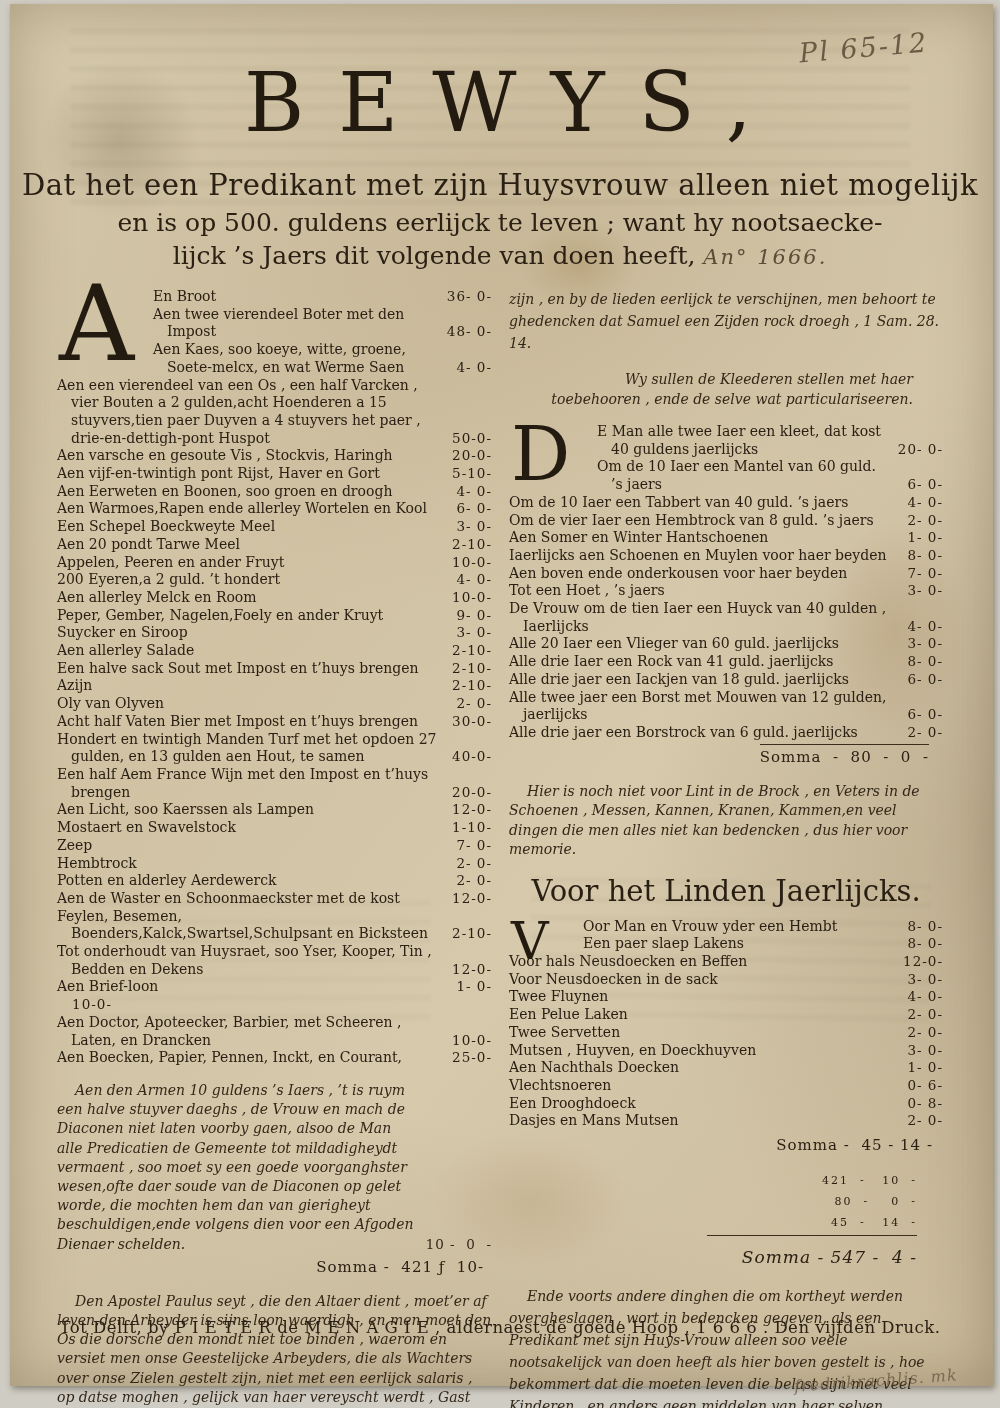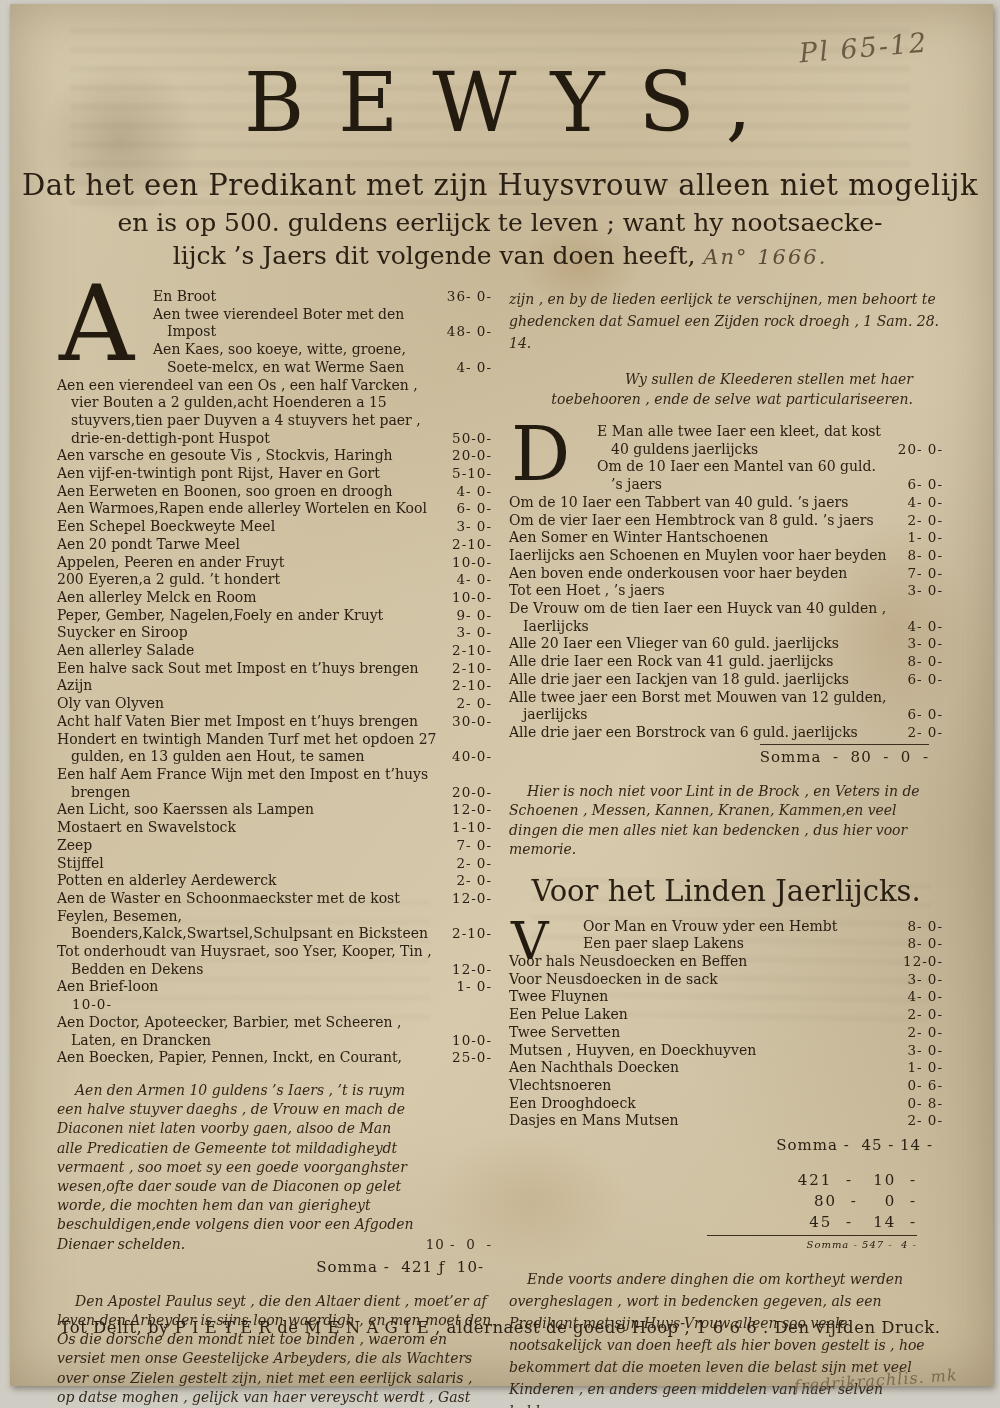--- a/index.html
+++ b/index.html
@@ -76,22 +76,22 @@
   .somma-r1{margin-top:2px;padding-right:14px;}
   .rule-above{display:inline-block;border-top:1.4px solid #3a2e1f;padding-top:3px;}
 
   .linden-head{font-size:29px;text-align:center;margin:14px 0 10px 0;color:#281e12;}
   .carryover,.closing{font-style:italic;font-size:14px;line-height:22px;color:#332718;}
   .intro{font-style:italic;font-size:14px;line-height:19.5px;color:#332718;text-align:right;margin:16px 30px 14px 30px;}
   .memorie{font-style:italic;font-size:14px;line-height:19.5px;color:#332718;margin-top:16px;}
   .memorie .ntext,.carryover .ntext{text-indent:18px;}
 
   .sumblock{width:210px;margin:16px 26px 0 auto;text-align:right;}
-  .sumrow{font-size:15px;letter-spacing:2px;white-space:pre;line-height:21px;}
-  .sumtotal{font-style:italic;border-top:1.4px solid #3a2e1f;margin-top:2px;padding-top:3px;font-size:10px;letter-spacing:1px;white-space:pre;}
+  .sumrow{font-size:11px;letter-spacing:2px;white-space:pre;line-height:21px;}
+  .sumtotal{font-style:italic;border-top:1.4px solid #3a2e1f;margin-top:2px;padding-top:11px;font-size:17px;letter-spacing:1px;white-space:pre;}
 
   .imprint{
     position:absolute;left:0;width:100%;top:1318px;text-align:center;
     font-size:16.5px;letter-spacing:0.5px;color:#2b2014;
   }.gap14{height:14px;}.gap16{height:16px;}
 </style>
 </head>
 <body>
 
 <div class="paper"></div>
@@ -215,21 +215,21 @@
         </div>
         <div class="entry">
           <span class="etext">Mostaert en Swavelstock</span>
           <span class="eprice">1-10-</span>
         </div>
         <div class="entry">
           <span class="etext">Zeep</span>
           <span class="eprice">7- 0-</span>
         </div>
         <div class="entry">
-          <span class="etext">Stijffel</span>
+          <span class="etext">Hembtrock</span>
           <span class="eprice">2- 0-</span>
         </div>
         <div class="entry">
           <span class="etext">Potten en alderley Aerdewerck</span>
           <span class="eprice">2- 0-</span>
         </div>
         <div class="entry">
           <span class="etext">Aen de Waster en Schoonmaeckster met de kost</span>
           <span class="eprice">12-0-</span>
         </div>

